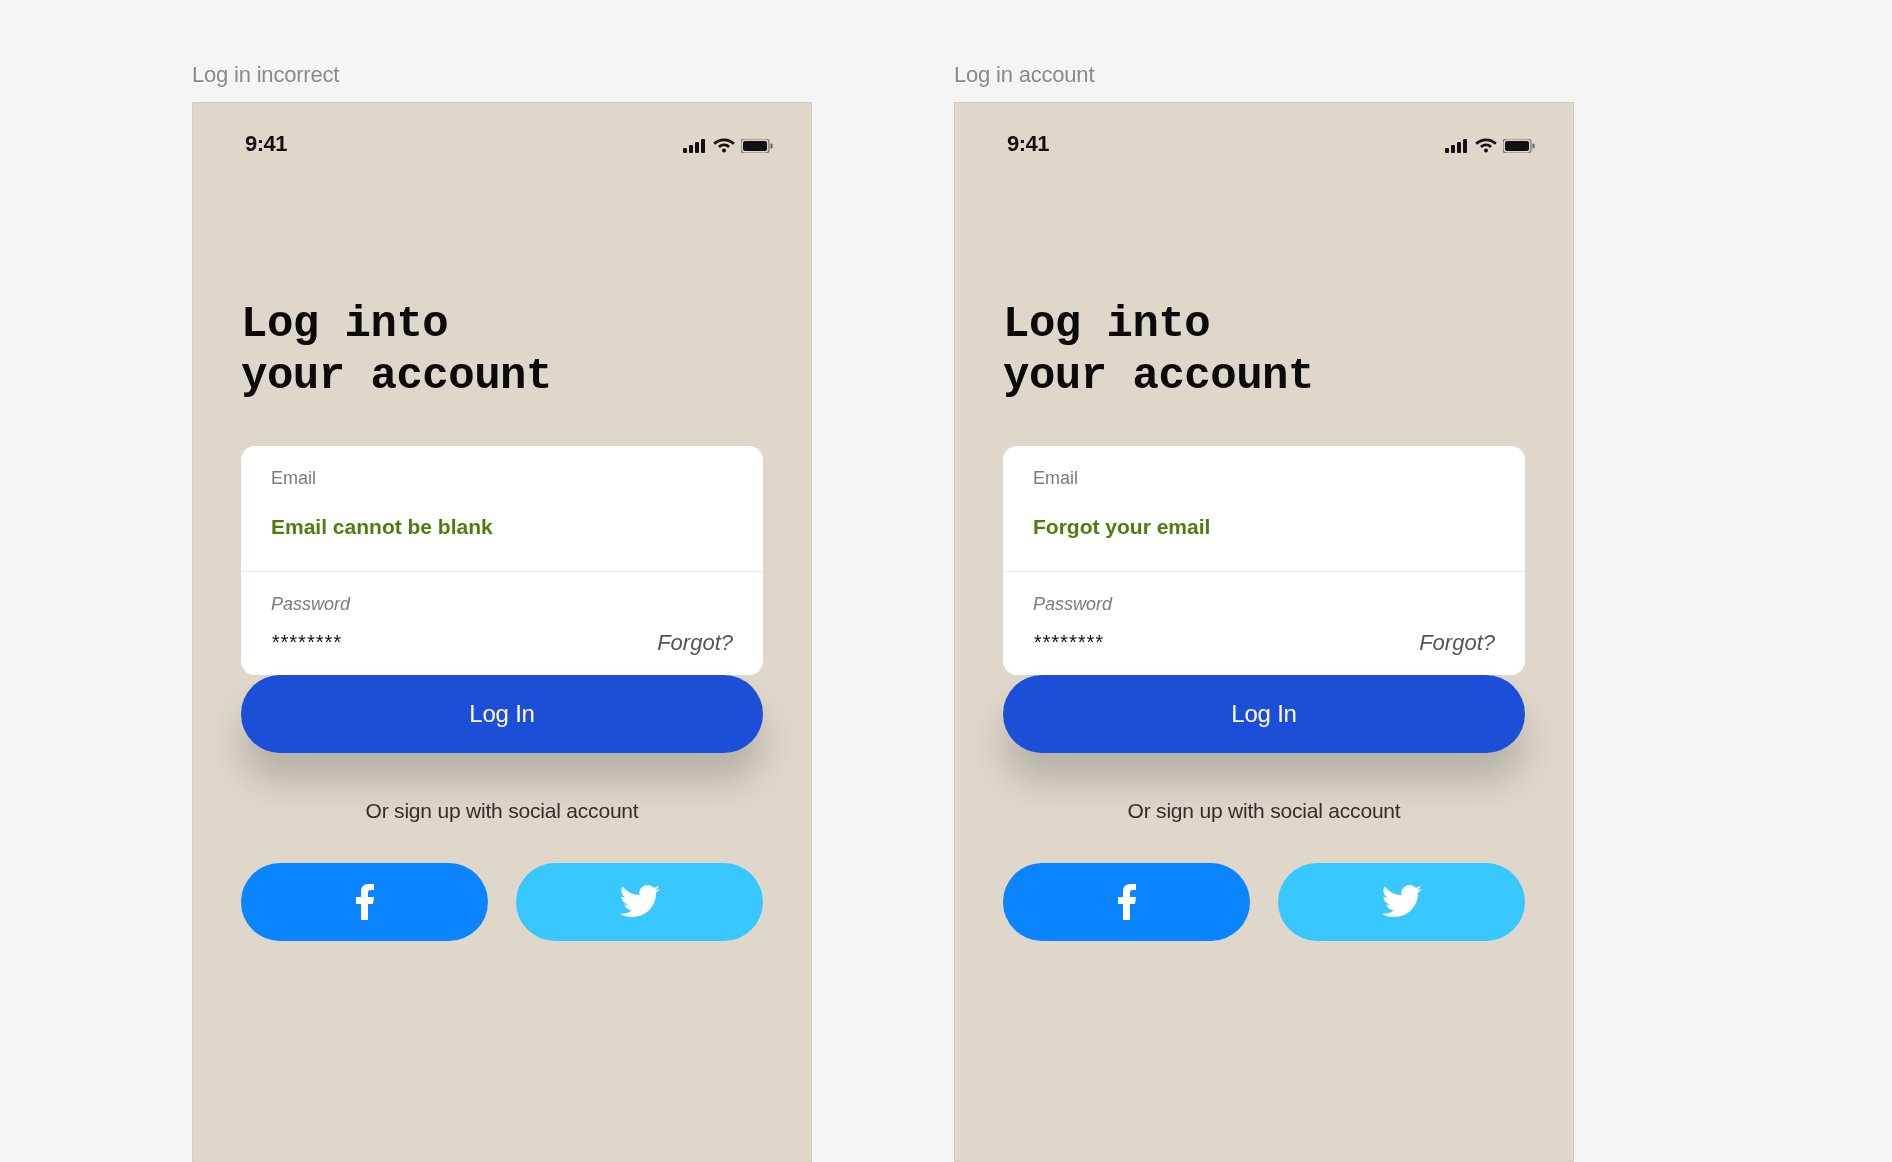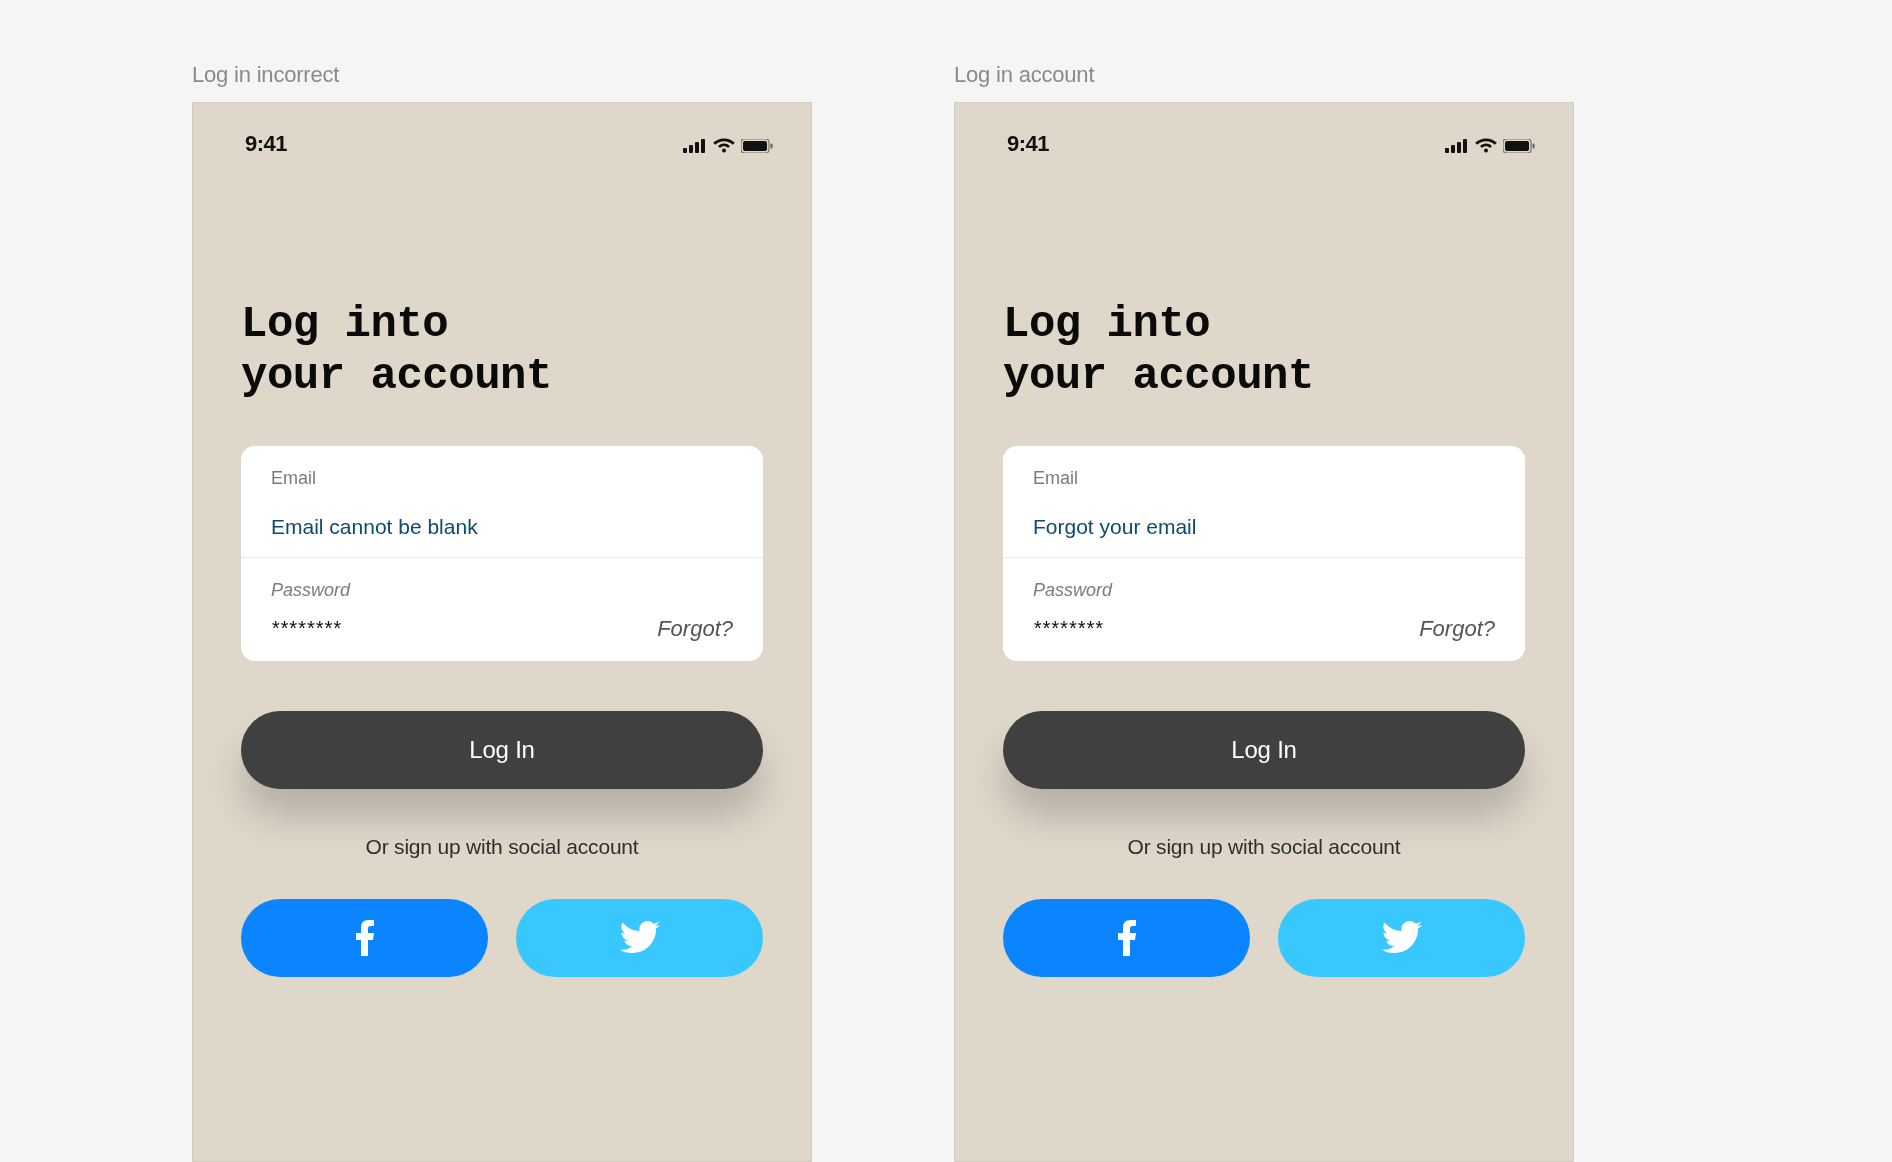--- a/index.html
+++ b/index.html
@@ -94,36 +94,36 @@
       margin-bottom: 14px;
     }
     .input-line {
       display: flex;
       align-items: center;
       justify-content: space-between;
       min-height: 28px;
     }
     .error-text {
       font-size: 21px;
-      color: #0c4a6e;
+      color: #4d7c0f;
       margin-top: 26px;
-      margin-bottom: 0;
+      margin-bottom: 14px;
+      font-weight: bold;
     }
     .forgot {
       font-size: 22px;
       color: #555;
       cursor: pointer;
     }
     .pw  { letter-spacing: 1px; font-size: 20px; color:#111; }
 
     .login-btn {
-      margin-top: 50px;
       height: 78px;
       border-radius: 40px;
-      background: #404040;
+      background: #1d4ed8;
       color: #fff;
       font-size: 24px;
       font-weight: 500;
       display: flex;
       align-items: center;
       justify-content: center;
       cursor: pointer;
       box-shadow: 0 28px 36px rgba(0,0,0,0.18);
       letter-spacing: -0.2px;
     }

